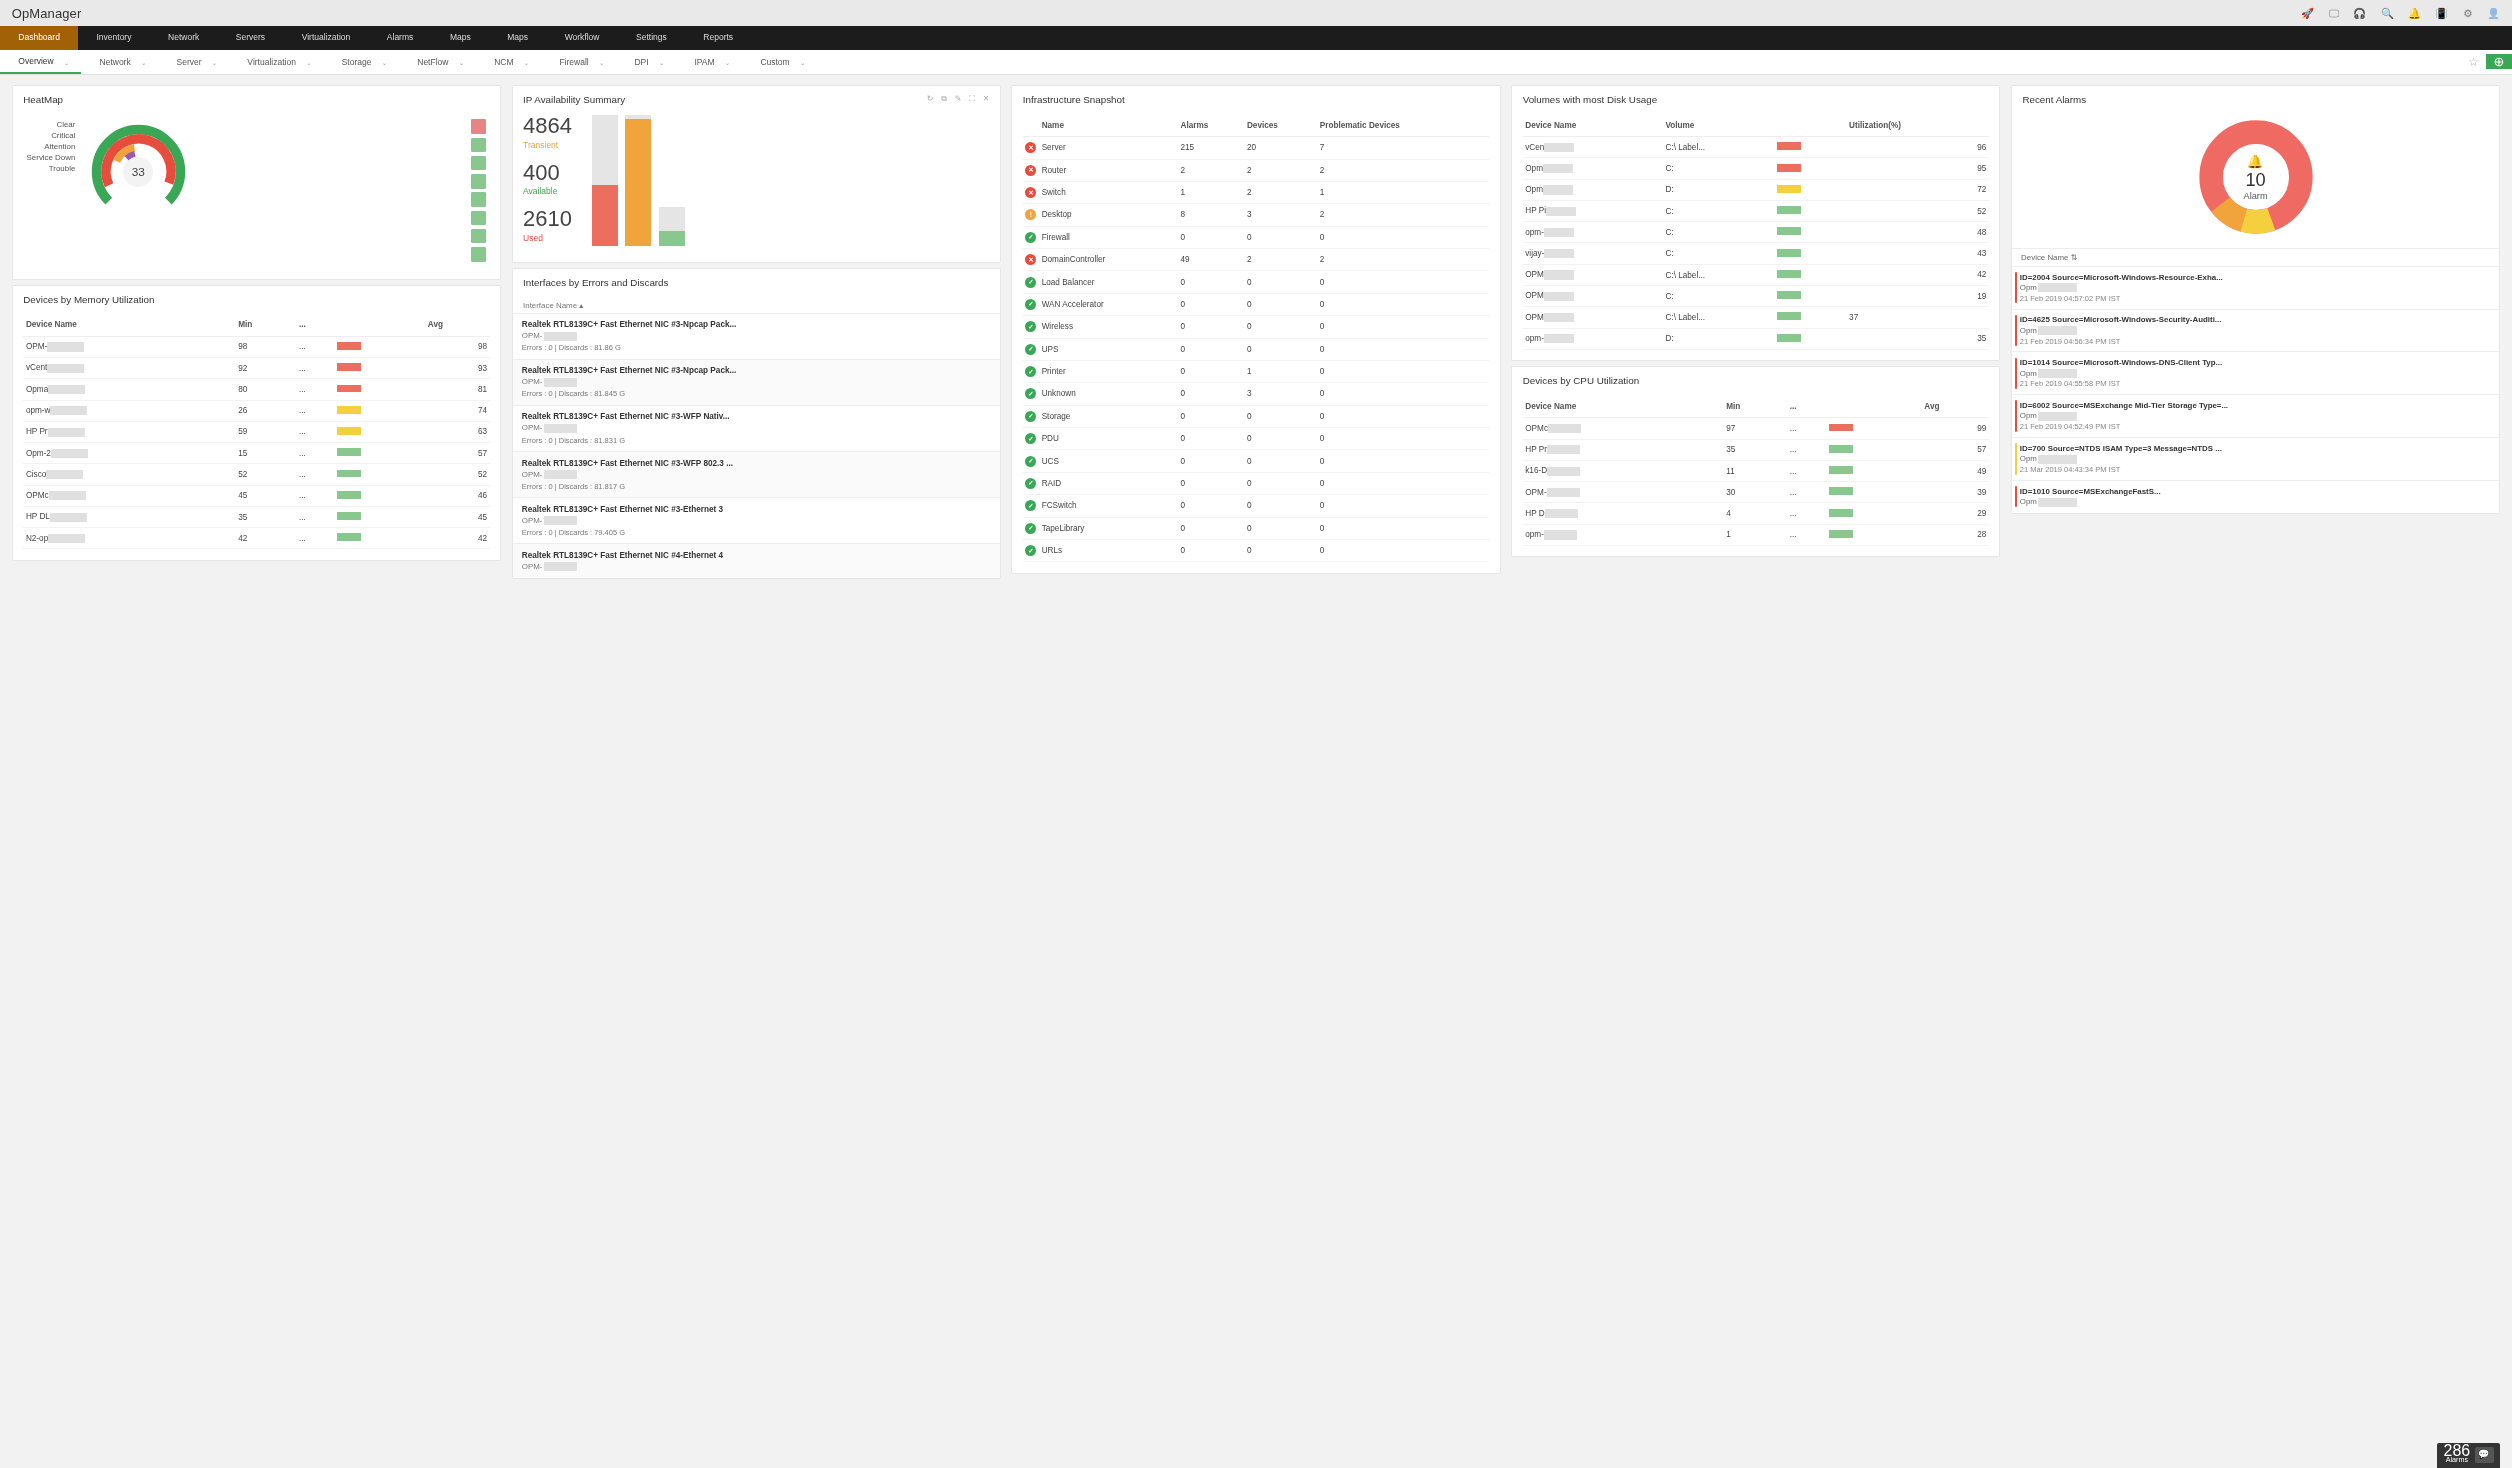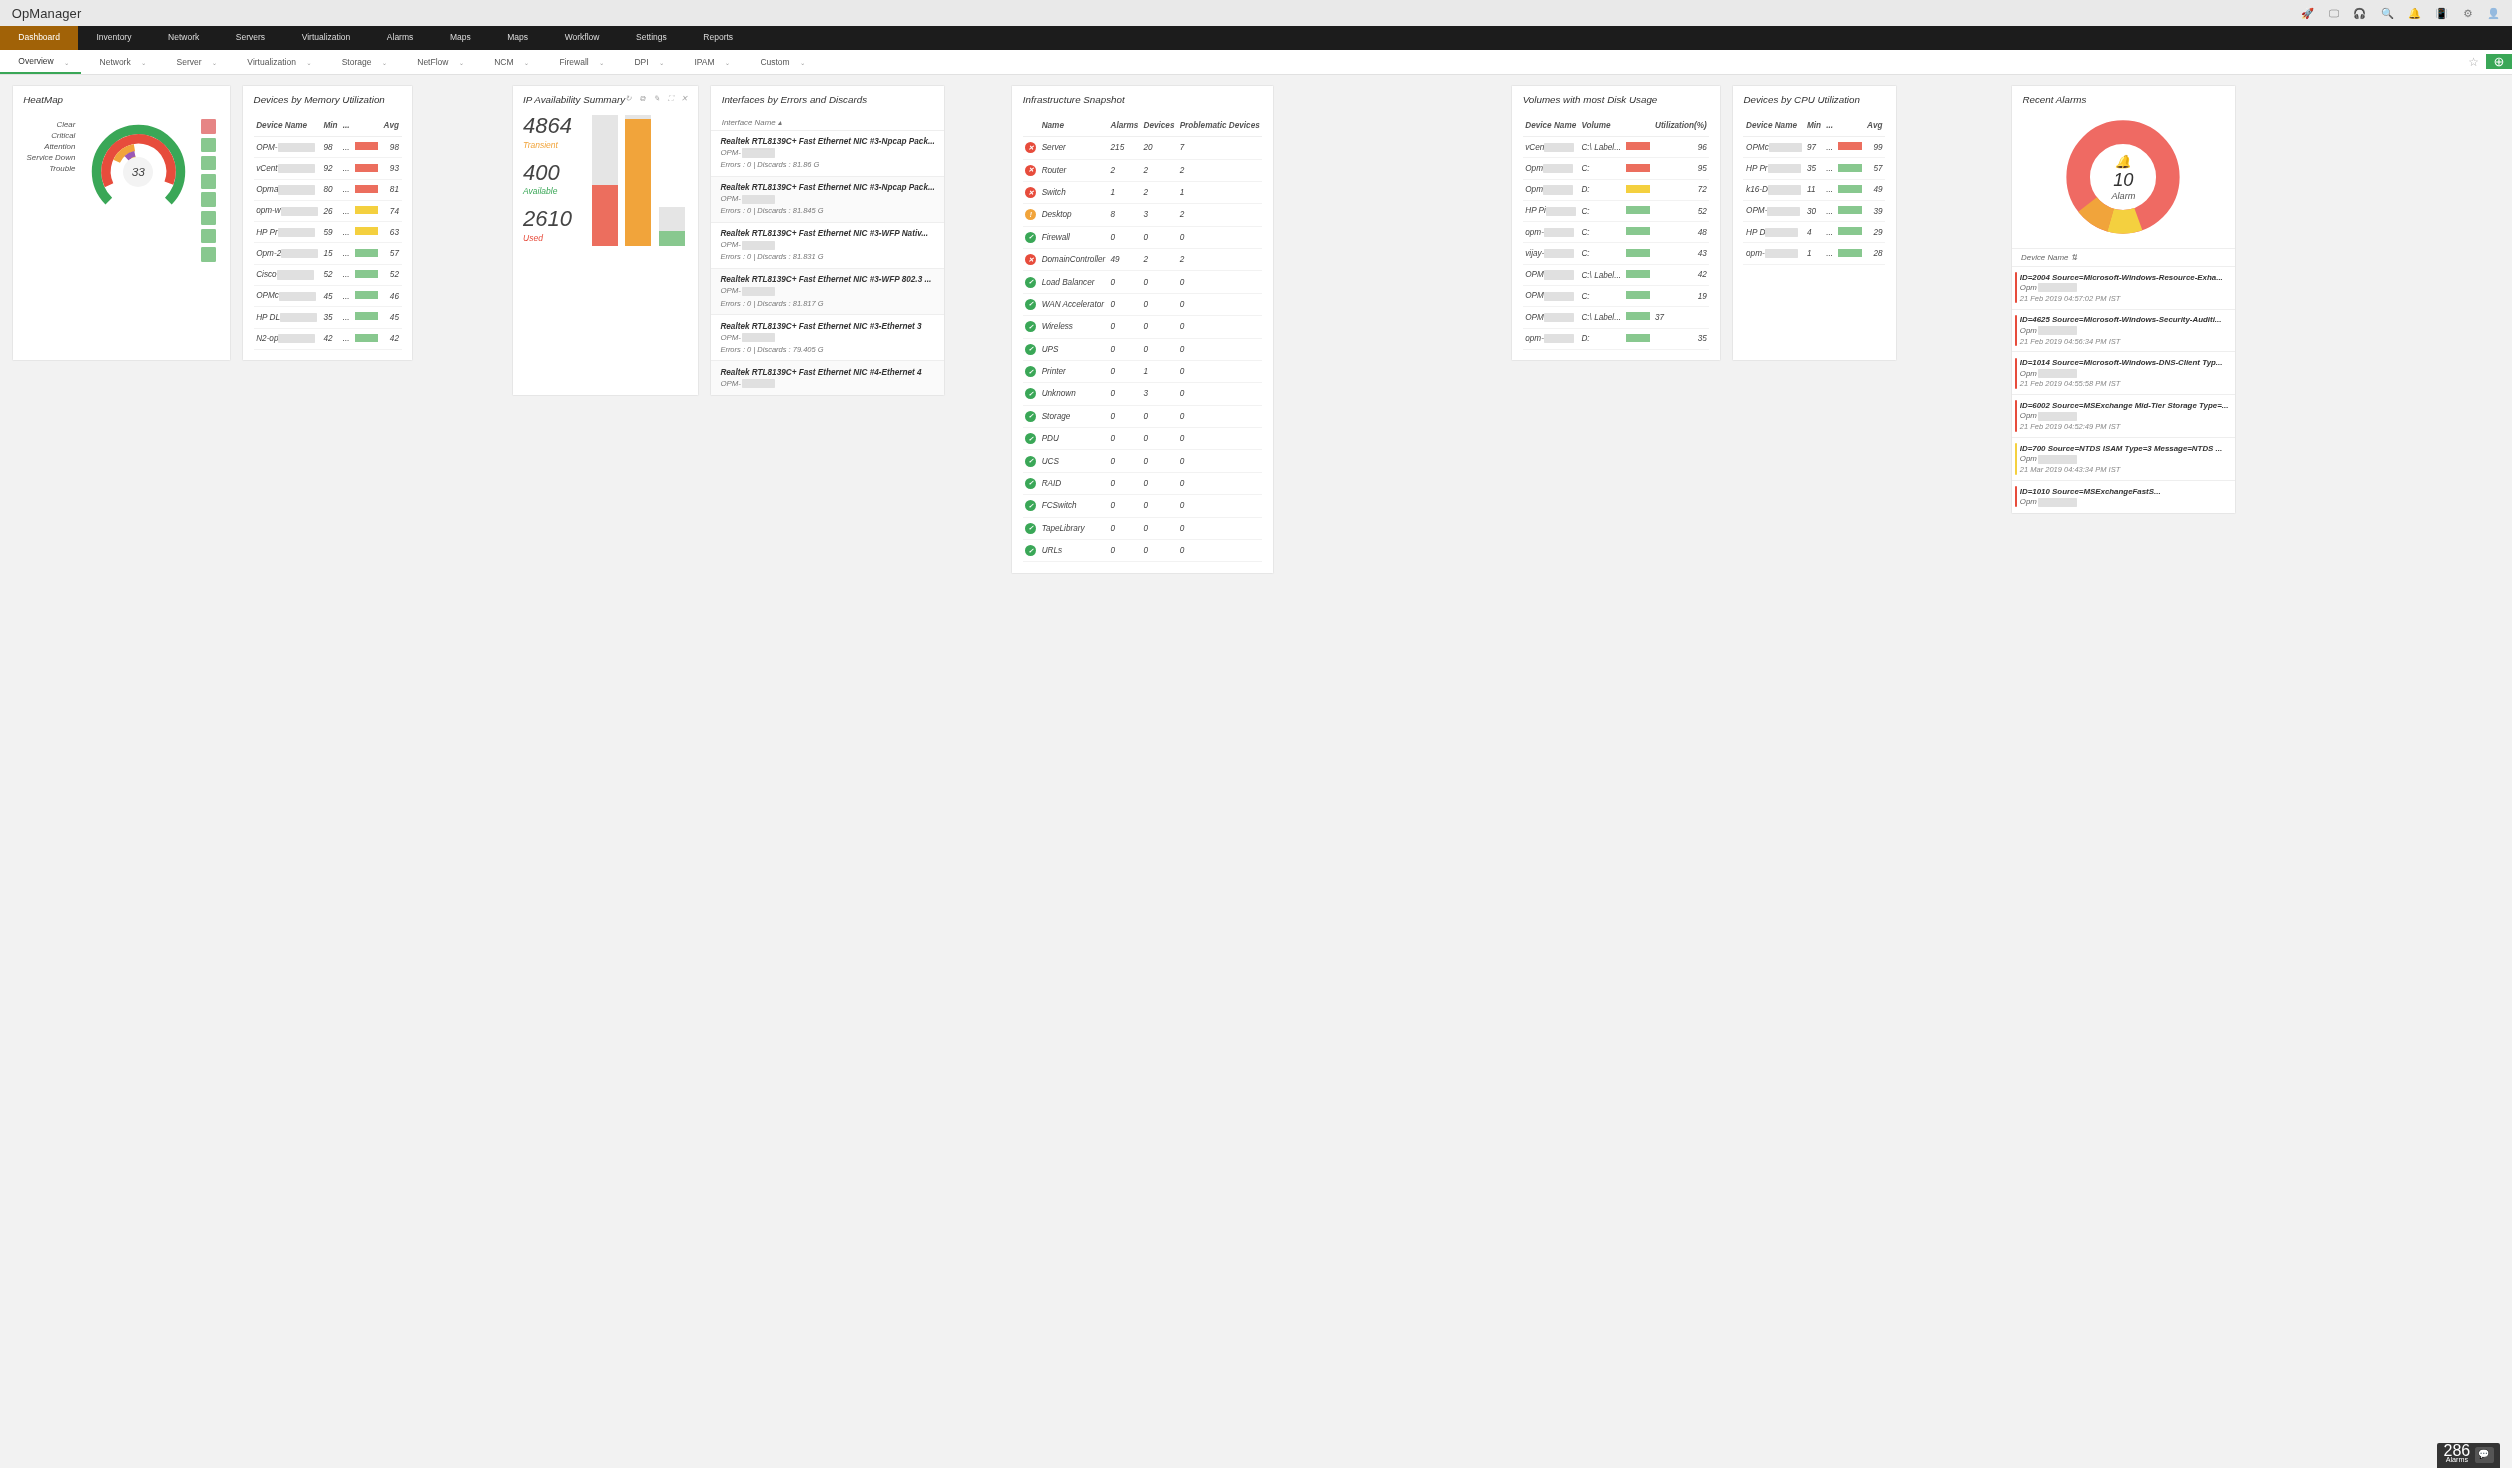--- a/index.html
+++ b/index.html
@@ -80,21 +80,21 @@
 .alarm.red:before { background:#e74c3c; }
 .alarm.yellow:before { background:#f4d03f; }
 .alarm .atitle { font-size:7.9px; font-weight:600; color:#333; white-space:nowrap; overflow:hidden; text-overflow:ellipsis; }
 .alarm .adev { font-size:7.9px; color:#666; margin-top:1.3px; }
 .alarm .atime { font-size:7.5px; color:#888; margin-top:1.3px; }
 
 .alarm-badge { position:fixed; right:11.8px; bottom:0; background:#343434; color:#fff; padding:2.6px 6.5px 3.9px; text-align:center; border-radius:2px 2px 0 0; font-size:7.2px; line-height:9.2px; display:flex; align-items:center; gap:5.2px;}
 .alarm-badge .n { font-size:16px; font-weight:500; }
 .chat-bubble { background:#555; border-radius:2.6px; width:18.3px; height:15.7px; display:flex; align-items:center; justify-content:center; font-size:9.2px;}
 
-.col { display:flex; flex-direction:row; gap:11px;font-style:italic; }
+.col { display:flex; flex-direction:column; gap:5px; }
 .elps { max-width:65px; white-space:nowrap; overflow:hidden; text-overflow:ellipsis; display:inline-block; vertical-align:middle; }
 </style>
 </head>
 <body>
 
 <div class="topbar">
   <div class="brand">OpManager</div>
   <div class="topicons">
     <span>🚀</span>
     <span>🖵</span>

